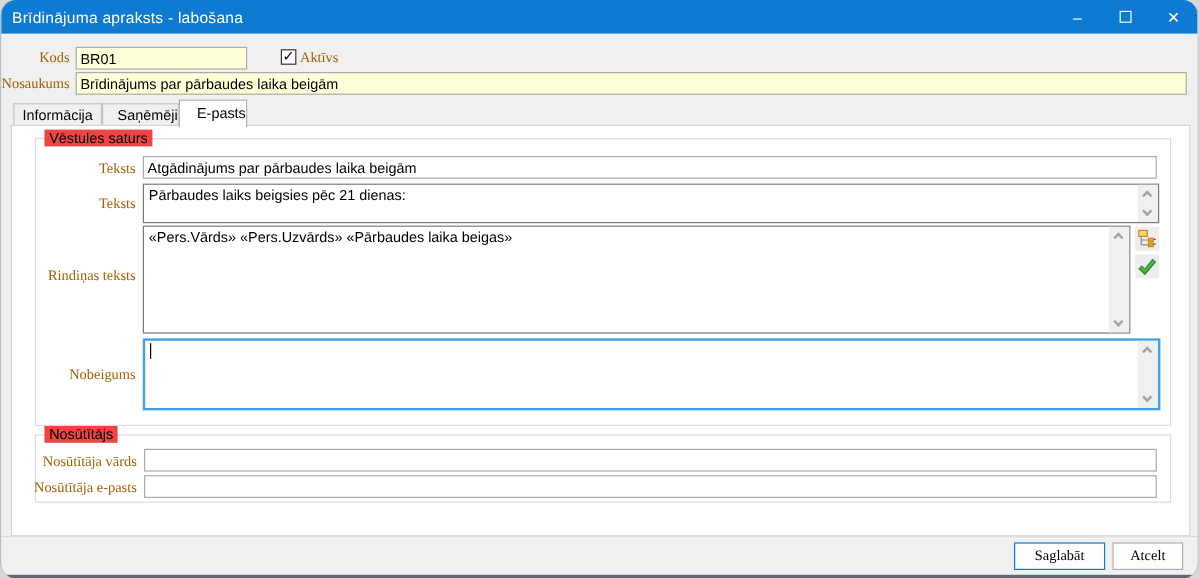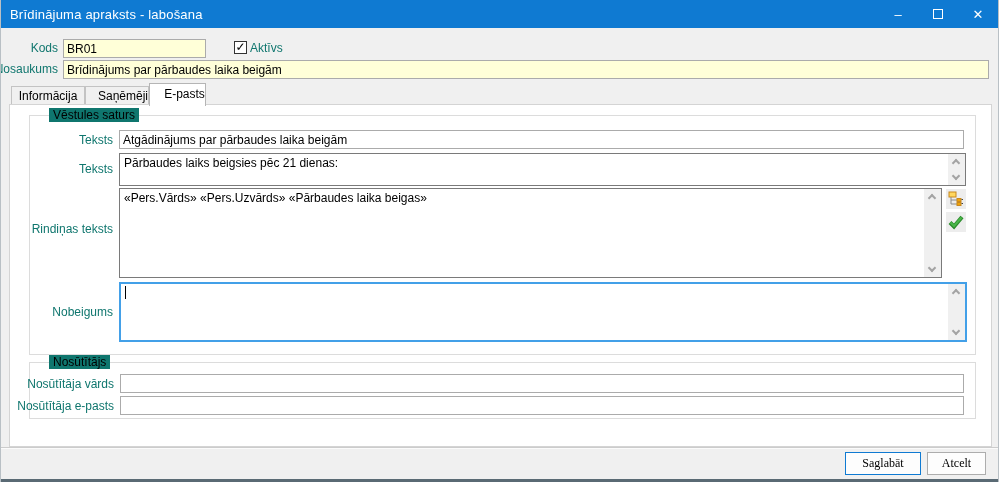--- a/index.html
+++ b/index.html
@@ -1,36 +1,36 @@
 <!DOCTYPE html>
 <html><head>
 <meta charset="utf-8">
 <style>
   * { margin:0; padding:0; box-sizing:border-box; }
   html,body { background:#d8d8d8; }
   body { font-family:"Liberation Sans", sans-serif; }
   #window {
     position:relative; width:999px; height:482px;
     background:#f0f0f0; overflow:hidden;
-    border-left:1px solid #b9c0c5; border-right:1px solid #b9c0c5;
+    border-left:1px solid #b9c0c5; border-right:1px solid #b9c0c5;border-radius:13px;
   }
   
   .titlebar {
     position:absolute; left:0; top:0; width:100%; height:28px;
     background:#0f7ad2; color:#fff; display:flex; align-items:center;
   }
   .titlebar .title { font-size:13px; padding-left:9px; letter-spacing:.2px; }
   .win-btns { position:absolute; right:0; top:0; height:28px; display:flex; }
   .win-btn {
     width:40px; height:28px; display:flex; align-items:center; justify-content:center;
     color:#fff; font-size:13px; cursor:default;
   }
   .max-glyph { width:10px; height:10px; border:1px solid #fff; display:inline-block; }
   
-  .lbl { position:absolute; font-size:12px; color:#0f766e; text-align:right; white-space:nowrap; }
+  .lbl { position:absolute; font-size:12px; color:#a16207; text-align:right; white-space:nowrap;font-family:Liberation Serif, serif; }
   .tfield {
     position:absolute; border:1px solid #ababab; background:#fff;
     font-family:"Liberation Sans", sans-serif; font-size:12px; color:#000;
     padding:0 3px; outline:none;
   }
   .tfield.req { background:#ffffd8; }
   .tarea-wrap { position:absolute; border:1px solid #7a7a7a; background:#fff; }
   .tarea-wrap.focus { border:2px solid #43a0e8; }
   .tarea {
     position:absolute; left:0; top:0; right:17px; bottom:0; width:calc(100% - 17px); height:100%;
@@ -63,22 +63,22 @@
     top:83px; height:23px; line-height:21px;
     background:#fff; border:1px solid #b5b5b5; border-bottom:none; z-index:3;padding-left:14px;
   }
   .tabpanel {
     position:absolute; left:8px; top:104px; width:983px; height:343px;
     background:#fff; border:1px solid #d4d4d4; z-index:1;
   }
   
   .groupbox { position:absolute; border:1px solid #dcdcdc; }
   .groupbox-title {
-    position:absolute; top:-8px; left:7px; background:#0f766e; padding:0 4px;
-    font-size:12px; color:#000; white-space:nowrap;margin-left:12px;
+    position:absolute; top:-8px; left:7px; background:#ef4444; padding:0 4px;
+    font-size:12px; color:#000; white-space:nowrap;
   }
   
   .icon-tile {
     position:absolute; width:20px; height:20px; background:#ededed;
     display:flex; align-items:center; justify-content:center; cursor:pointer;
   }
   
   .sep { position:absolute; left:0; top:447px; width:100%; height:2px;
          border-top:1px solid #cccccc; border-bottom:1px solid #fbfbfb; }
   .btn {

